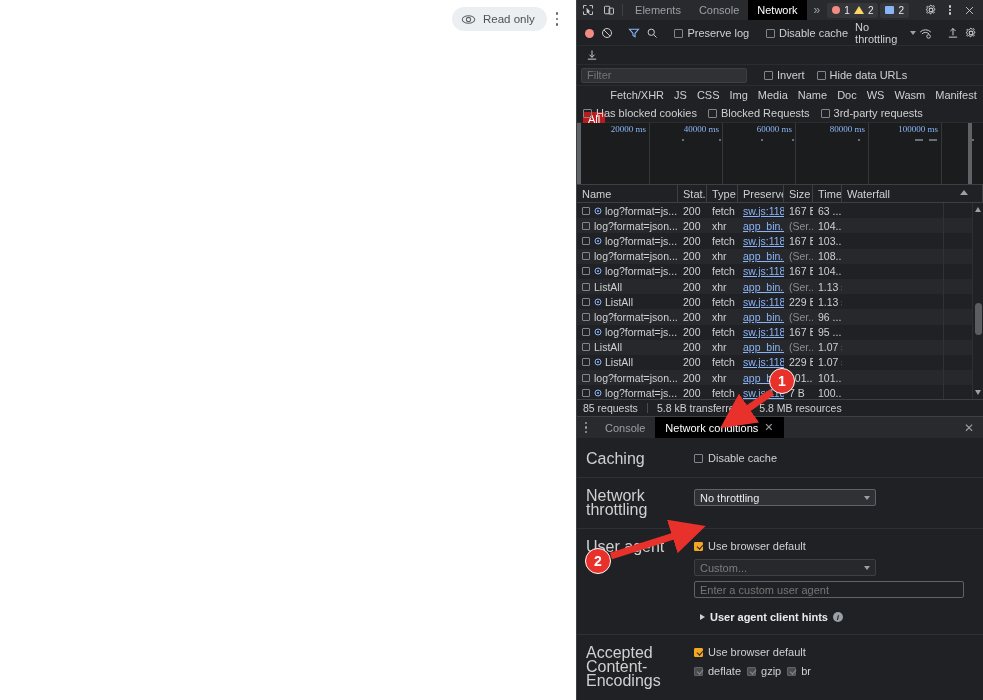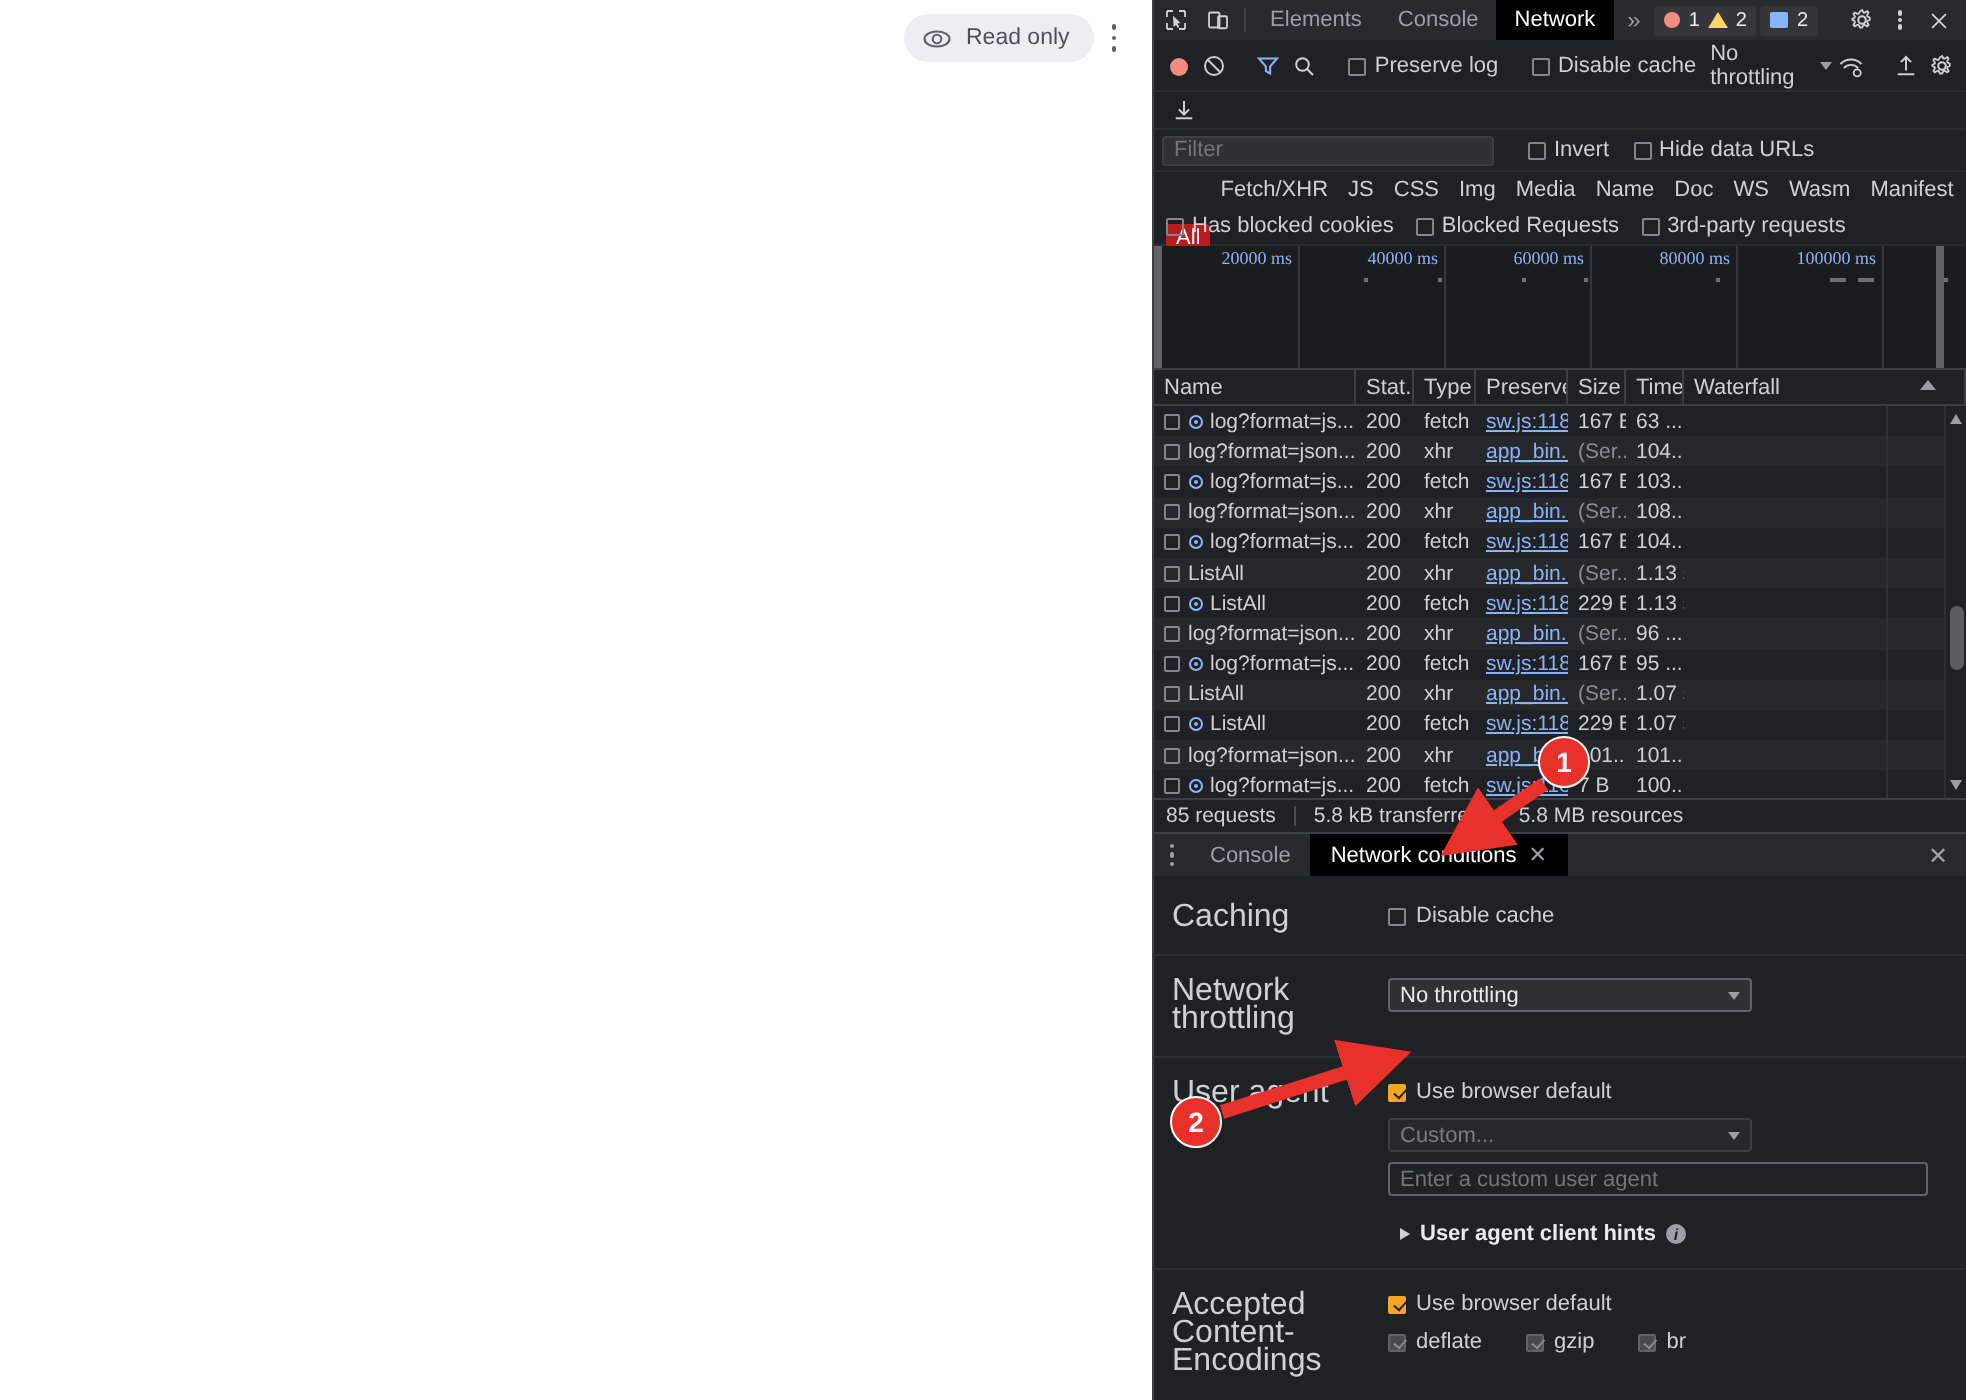--- a/index.html
+++ b/index.html
@@ -204,21 +204,21 @@
     width: 270px; height: 17px; background: #202124; border: 1px solid #5f6368; border-radius: 2px;
     font-size: 11px; color: #9aa0a6; padding: 0 5px; margin-top: 5px;
     font-family: "Liberation Sans", sans-serif;
   }
   .nc-cb { display: flex; align-items: center; gap: 5px; }
   .uach { display: flex; align-items: center; gap: 5px; margin-top: 13px; margin-left: 6px; }
   .uach .tri { width:0;height:0;border-top:3.4px solid transparent;border-bottom:3.4px solid transparent;border-left:5px solid #cfd0d1;}
   .uach .txt { font-size: 11px; color: #e8eaed; font-weight: bold; }
   .info-ico { width: 10px; height: 10px; border-radius: 50%; background: #9aa0a6; color: #202124;
     font-size: 8px; font-weight: bold; display:flex; align-items:center; justify-content:center; }
-  .enc-row2 { display: flex; align-items: center; gap: 22px; margin-top: 7px; }
+  .enc-row2 { display: flex; align-items: center; gap: 6px; margin-top: 7px; }
 
   
   .anno-circle {
     position: absolute; width: 26px; height: 26px; border-radius: 50%;
     background: #e8312a; color: #ffffff; font-size: 14px; font-weight: bold;
     display: flex; align-items: center; justify-content: center;
     border: 1.5px solid #ffffff; z-index: 50;
   }
   .anno-svg { position: absolute; left: 0; top: 0; width: 983px; height: 700px; z-index: 49; pointer-events: none; }
 </style>

